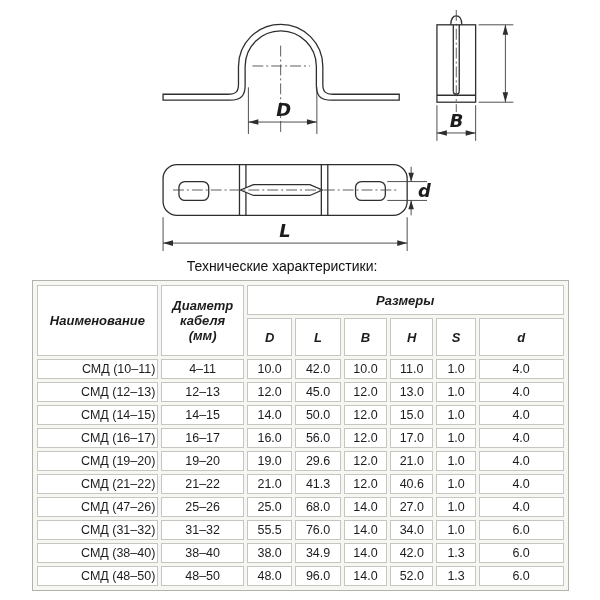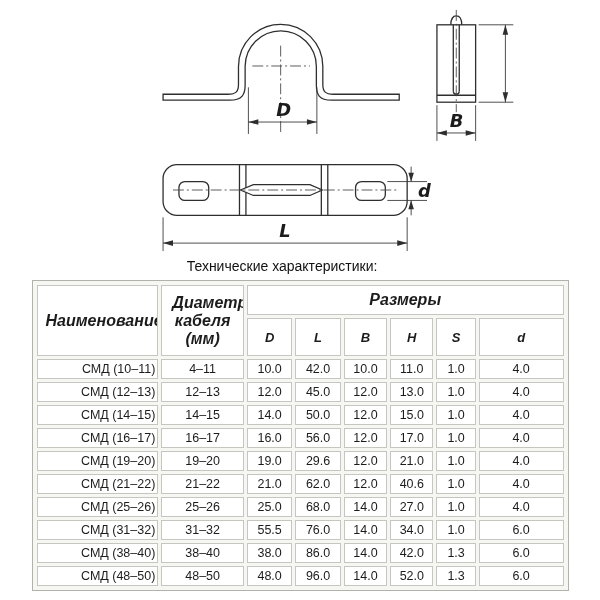--- a/index.html
+++ b/index.html
@@ -2,21 +2,21 @@
 <html><head>
 <meta charset="utf-8">
 <style>
   html,body{margin:0;padding:0;background:#ffffff;}
   body{width:600px;height:600px;overflow:hidden;font-family:"Liberation Sans",sans-serif;color:#1c1c1c;}
   .drawing-area{display:block;width:600px;height:256px;}
   .section-title{width:600px;text-align:center;font-size:14px;color:#111;margin:2px 0 6px -18px;}
   .table-wrap{width:537px;margin:0 auto;border:1px solid #b2b2ac;background:#f6f6f2;padding:1px;box-sizing:border-box;}
   table.spec{border-collapse:separate;border-spacing:3px;table-layout:fixed;width:100%;}
   table.spec th, table.spec td{background:#ffffff;border:1px solid #c6c6c0;overflow:hidden;}
-  table.spec th{font-weight:bold;font-style:italic;font-size:16px;text-align:center;vertical-align:middle;padding:1px 8px;}
+  table.spec th{font-weight:bold;font-style:italic;font-size:13px;text-align:center;vertical-align:middle;padding:1px 8px;}
   table.spec th.size-letter{font-size:13px;height:34px;}
   table.spec th.group{height:26px;margin-top:46px;}
   table.spec td{font-size:12.5px;text-align:center;height:16px;line-height:15px;padding:1px 2px;font-style:normal;}
   table.spec td.name{text-align:right;padding-left:12px;}
   
   .ln{stroke:#2e2e2e;stroke-width:1.3;fill:none;}
   .lnthin{stroke:#3a3a3a;stroke-width:0.9;fill:none;}
   .cl{stroke:#4a4a4a;stroke-width:0.9;fill:none;stroke-dasharray:11 3 2 3;}
   .solid{fill:#ffffff;stroke:#2e2e2e;stroke-width:1.3;}
   .arr{fill:#2e2e2e;stroke:none;}
@@ -174,28 +174,28 @@
         <td>29.6</td>
         <td>12.0</td>
         <td>21.0</td>
         <td>1.0</td>
         <td>4.0</td>
       </tr>
       <tr>
         <td class="name">СМД (21–22)</td>
         <td>21–22</td>
         <td>21.0</td>
-        <td>62.0</td>
+        <td>41.3</td>
         <td>12.0</td>
         <td>40.6</td>
         <td>1.0</td>
         <td>4.0</td>
       </tr>
       <tr>
-        <td class="name">СМД (25–26)</td>
+        <td class="name">СМД (47–26)</td>
         <td>25–26</td>
         <td>25.0</td>
         <td>68.0</td>
         <td>14.0</td>
         <td>27.0</td>
         <td>1.0</td>
         <td>4.0</td>
       </tr>
       <tr>
         <td class="name">СМД (31–32)</td>
@@ -204,21 +204,21 @@
         <td>76.0</td>
         <td>14.0</td>
         <td>34.0</td>
         <td>1.0</td>
         <td>6.0</td>
       </tr>
       <tr>
         <td class="name">СМД (38–40)</td>
         <td>38–40</td>
         <td>38.0</td>
-        <td>86.0</td>
+        <td>34.9</td>
         <td>14.0</td>
         <td>42.0</td>
         <td>1.3</td>
         <td>6.0</td>
       </tr>
       <tr>
         <td class="name">СМД (48–50)</td>
         <td>48–50</td>
         <td>48.0</td>
         <td>96.0</td>

